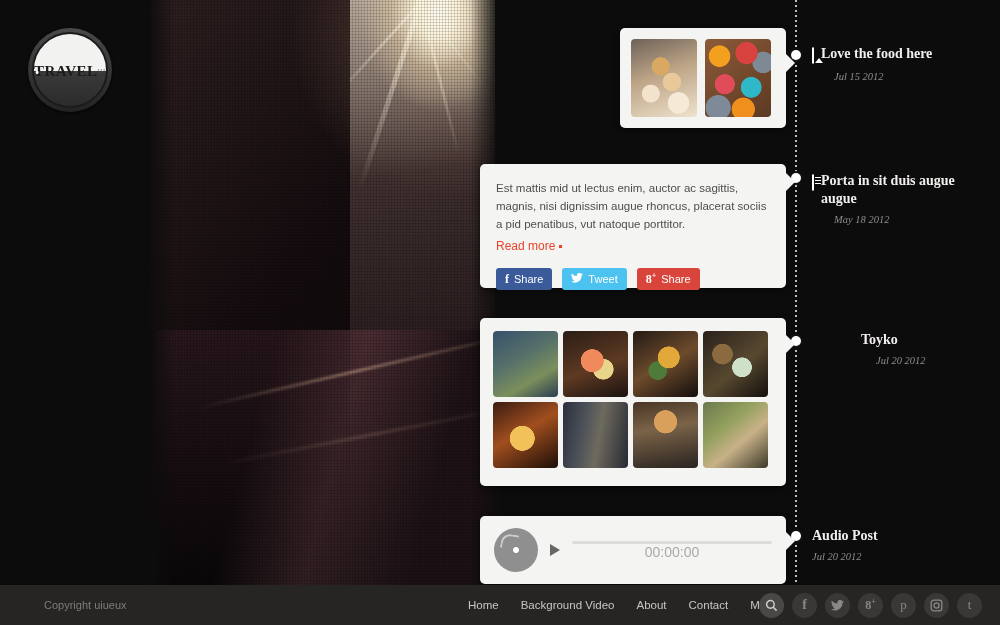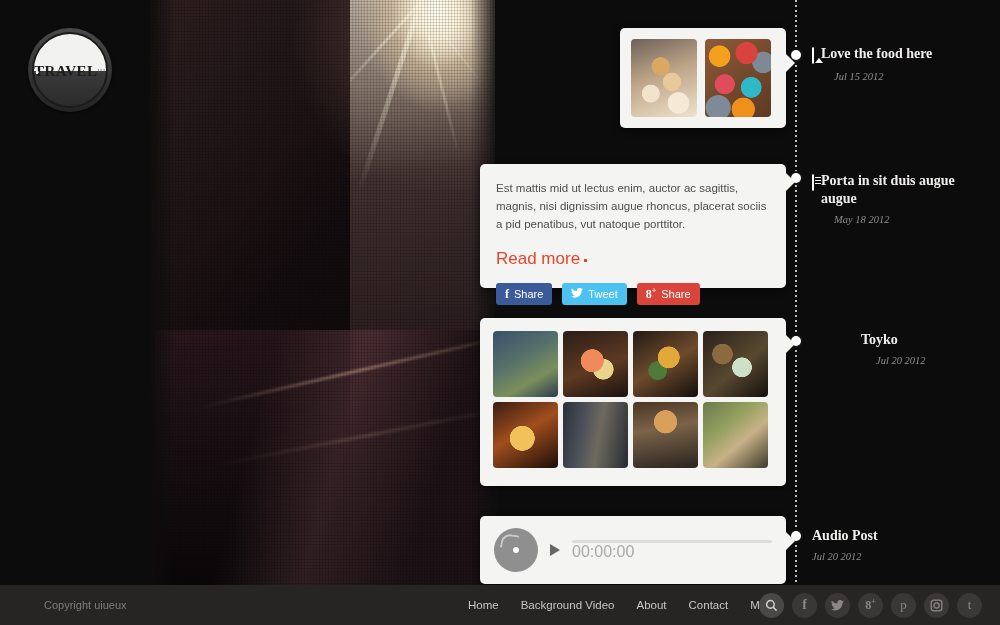--- a/index.html
+++ b/index.html
@@ -221,22 +221,22 @@
 
   
   #card-text { left: 480px; top: 164px; width: 306px; height: 124px; padding: 15px 16px 4px 16px; }
   .post-text {
     font-size: 11.5px;
     line-height: 18px;
     color: #4e4e4e;
   }
   .read-more {
     display: inline-block;
-    margin-top: 16px;
-    font-size: 17px;
+    margin-top: 6px;
+    font-size: 12px;
     color: #e8442a;
     text-decoration: none;
   }
   .read-more .dot {
     display: inline-block;
     width: 3px; height: 3px;
     background: #e8442a;
     margin-left: 4px;
     vertical-align: 2px;
   }
@@ -298,22 +298,23 @@
     cursor: pointer;
   }
   .audio-main { flex: 1; }
   .seek {
     height: 3px;
     background: #dcdcdc;
     border-radius: 2px;
     cursor: pointer;
   }
   .time {
-    font-size: 16px;
+    font-size: 14px;
     color: #a9a9a9;
+    text-align: center;
   }
 
   
   .tl-entry { position: absolute; left: 812px; width: 180px; }
   .tl-head {
     display: flex;
     align-items: flex-start;
     gap: 7px;
     font-family: "Liberation Serif", serif;
     font-size: 14px;

